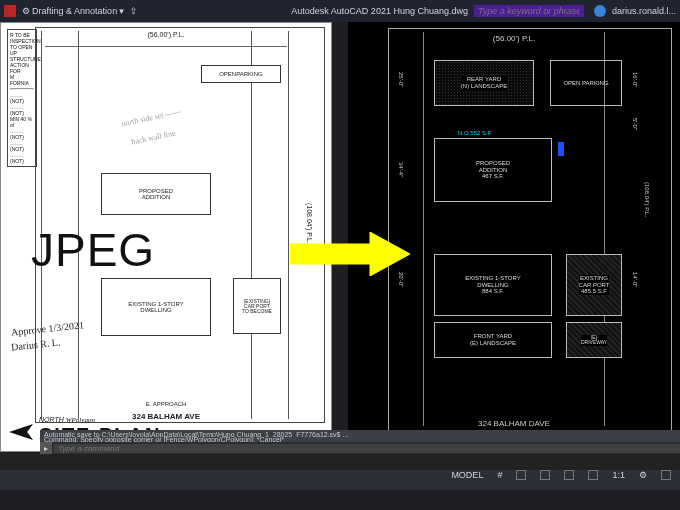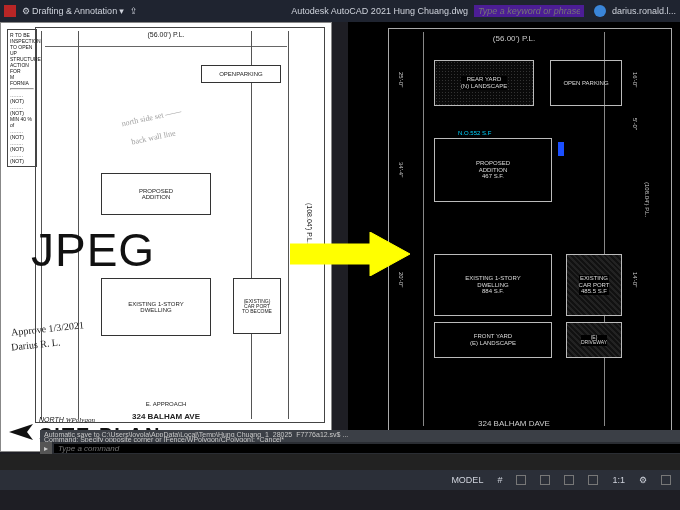--- a/index.html
+++ b/index.html
@@ -47,24 +47,24 @@
   .sp-right { position: absolute; right: 10px; bottom: 2px; font-size: 7px; color: #ccc; }
   .cyan-mark { position: absolute; color: #00d4ff; font-size: 6px; }
   .blue-arrow { position: absolute; width: 6px; height: 14px; background: #1b4fff; }
   
   .big-arrow { position: absolute; left: 290px; top: 210px; width: 120px; height: 44px; z-index: 30; pointer-events: none; }
   
   .cmdline-wrap { position: absolute; left: 40px; right: 0; bottom: 0; background: #3b3f46; height: 24px; display: flex; flex-direction: column; }
   .cmd-log { font-size: 7px; color: #c9c9c9; padding: 1px 4px; white-space: nowrap; overflow: hidden; }
   .cmd-input-row { display: flex; align-items: center; background: #2a2d33; height: 12px; }
   .cmd-icon { width: 12px; height: 12px; background: #555; margin-right: 2px; display: flex; align-items: center; justify-content: center; font-size: 8px; color: #ccc; }
-  .cmd-input { flex: 1; background: #000000; border: none; color: #999; font-size: 8px; font-style: italic; padding-left: 4px; }
+  .cmd-input { flex: 1; background: #404040; border: none; color: #999; font-size: 8px; font-style: italic; padding-left: 4px; }
   
   .bottomrow { height: 16px; background: #222; }
-  .statusbar { height: 20px; background: #2b2f38; display: flex; align-items: center; color: #cfd3dc; font-size: 9px; padding: 0 6px; gap: 8px; }
+  .statusbar { height: 20px; background: #2b2f38; display: flex; align-items: flex-start; color: #cfd3dc; font-size: 9px; padding: 0 6px; gap: 8px; }
   .statusbar .spacer { flex: 1; }
   .sb-btn { display: flex; align-items: center; gap: 2px; padding: 0 3px; }
   .sb-ico { width: 10px; height: 10px; border: 1px solid #777; }
   .canvas-stack { position: relative; height: 432px; }
   .street-l { position: absolute; bottom: 30px; left: 0; right: 0; text-align: center; font-size: 8px; color: #222; font-weight: 600; }
   .e-approach { position: absolute; bottom: 44px; left: 0; right: 0; text-align: center; font-size: 6px; color: #222; }
 </style>
 </head>
 <body>
 

